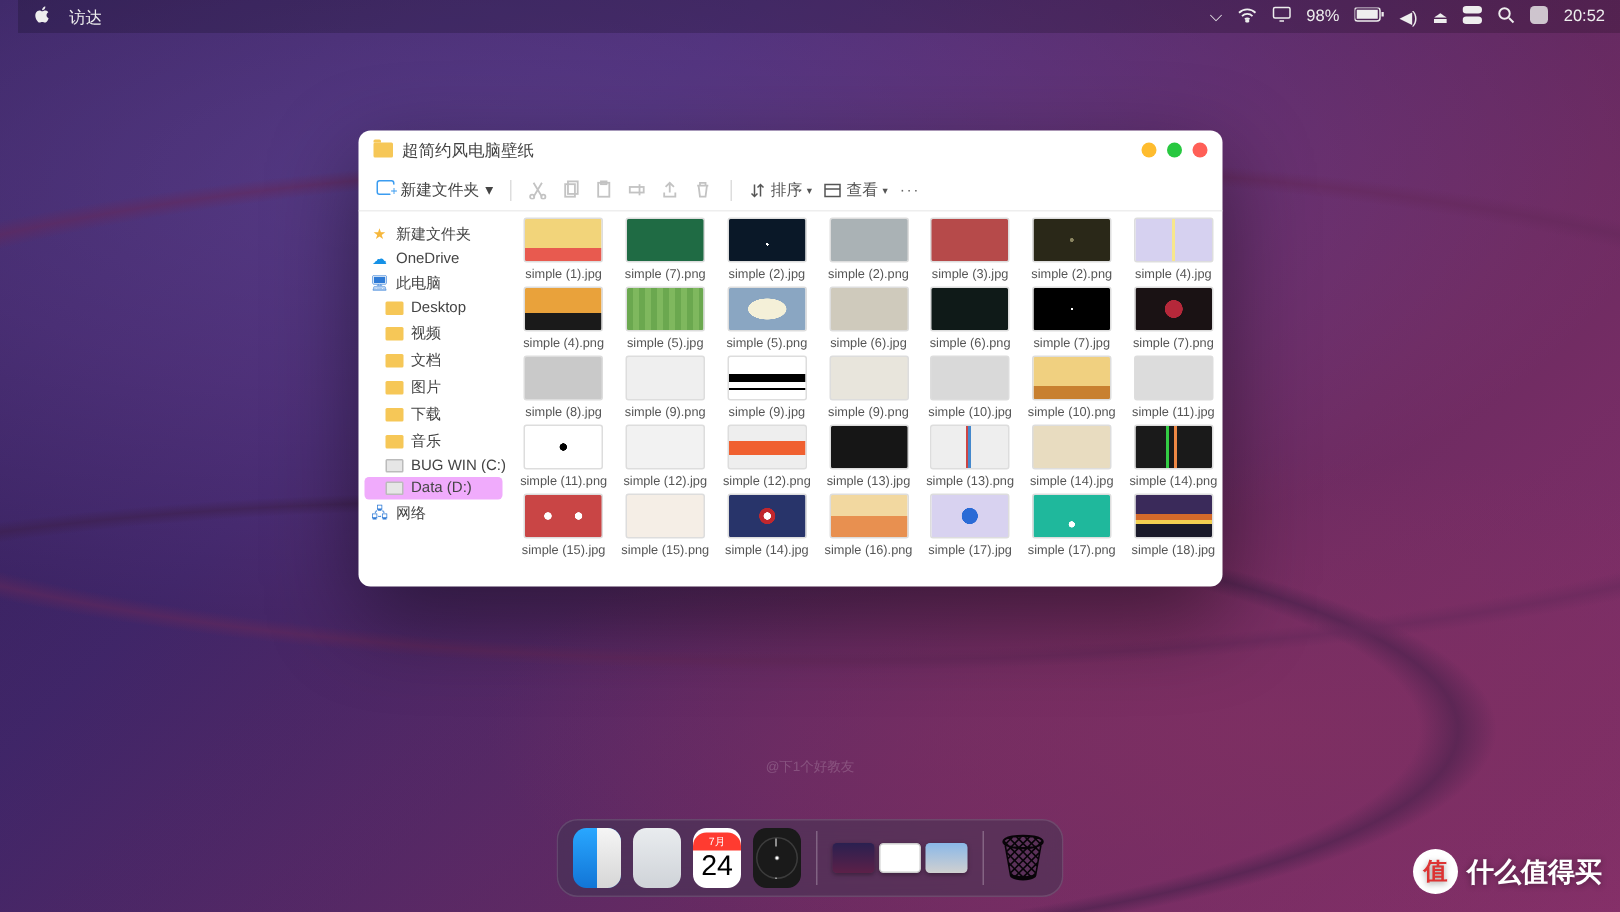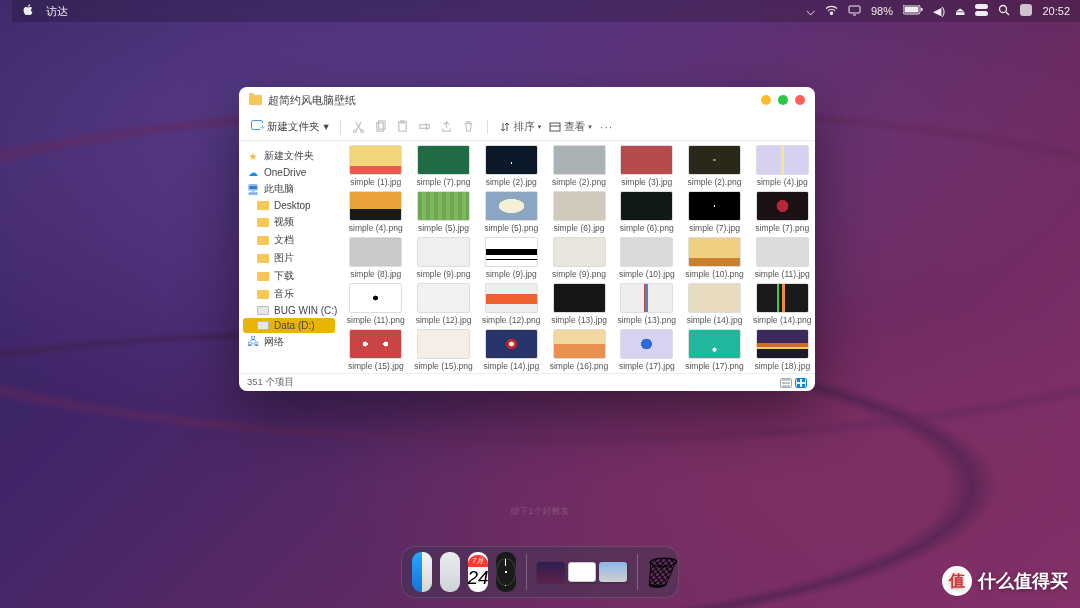--- a/index.html
+++ b/index.html
@@ -33,42 +33,42 @@
 .toolbar .newf .ic{width:12px;height:10px;border:1px solid #3b9cf0;border-radius:2px;position:relative;}
 .toolbar .newf .ic::after{content:"+";position:absolute;right:-3px;bottom:-3px;font-size:8px;color:#3b9cf0;background:#fff;border-radius:50%;}
 .toolbar .sep{width:1px;height:14px;background:#ddd;margin:0 3px;}
 .tbic{width:14px;height:14px;opacity:.35;display:flex;align-items:center;justify-content:center;}
 .tbic svg{width:13px;height:13px;stroke:#555;fill:none;stroke-width:1.3;}
 .tbbtn{display:flex;align-items:center;gap:3px;color:#555;}
 .tbbtn .caret{font-size:7px;}
 .body{flex:1;display:flex;min-height:0;}
 .sidebar{width:100px;padding:6px 4px;font-size:10px;color:#444;overflow:hidden;}
 .sbrow{display:flex;align-items:center;gap:5px;padding:2px 4px;border-radius:3px;white-space:nowrap;}
-.sbrow.sel{background:#eab308;}
+.sbrow.sel{background:#f0abfc;}
 .sbrow.ind{padding-left:14px;}
 .sbic{width:12px;height:10px;flex:none;display:flex;align-items:center;justify-content:center;}
 .ic-star{color:#f6b73c;font-size:10px;} .ic-cloud{color:#1591e6;font-size:10px;}
 .ic-pc{color:#2f7bd6;font-size:10px;} .ic-net{color:#2f7bd6;font-size:10px;}
 .ic-fold{width:12px;height:9px;background:#f6c757;border-radius:1px;}
 .ic-drv{width:12px;height:9px;background:#e6e6e6;border:1px solid #bbb;border-radius:1px;}
 .content{flex:1;overflow:hidden;padding:4px 0 0 4px;}
 .grid{display:grid;grid-template-columns:repeat(7,62px);gap:4px 4px;justify-content:space-evenly;}
 .cell{display:flex;flex-direction:column;align-items:center;gap:2px;}
 .thumb{width:53px;height:30px;border:1px solid #ddd;border-radius:2px;}
 .fname{font-size:8.5px;color:#555;text-align:right;white-space:nowrap;}
 .status{height:18px;border-top:1px solid #eee;font-size:9.5px;color:#666;display:flex;align-items:center;padding:0 8px;}
 .status .views{margin-left:auto;display:flex;gap:3px;}
 .vbtn{width:12px;height:10px;border:1px solid #aaa;border-radius:2px;display:flex;align-items:center;justify-content:center;}
 .vbtn.on{border-color:#1584d6;background:#e8f2fb;}
 .vbtn svg{width:8px;height:8px;}
 
 .dock{position:absolute;bottom:10px;left:50%;transform:translateX(-50%);height:52px;
   background:rgba(60,55,80,.45);backdrop-filter:blur(10px);border-radius:14px;padding:5px 10px;
   display:flex;align-items:center;gap:8px;border:1px solid rgba(255,255,255,.12);}
-.dockic{width:20px;height:40px;border-radius:9px;display:flex;align-items:center;justify-content:center;position:relative;font-style:italic;}
+.dockic{width:32px;height:40px;border-radius:9px;display:flex;align-items:center;justify-content:center;position:relative;}
 .dock .sep{width:1px;height:36px;background:rgba(255,255,255,.25);margin:0 2px;}
 .finderic{background:linear-gradient(#29a7ff,#1275d6);}
 .finderic::before{content:"";position:absolute;right:0;top:0;bottom:0;width:50%;background:linear-gradient(#f5f5f5,#d6d6d6);border-radius:0 9px 9px 0;}
 .lpad{background:linear-gradient(#e9ecef,#cfd3d8);display:grid;grid-template-columns:repeat(3,8px);grid-template-rows:repeat(3,8px);gap:3px;padding:7px;}
 .lpad span{border-radius:2px;}
 .calic{background:#fff;flex-direction:column;}
 .calic .mon{background:#ff3b30;color:#fff;font-size:7px;width:100%;text-align:center;border-radius:9px 9px 0 0;padding:1px 0;}
 .calic .day{font-size:19px;font-weight:500;}
 .clockic{background:#1a1a1a;}
 .clockic::after{content:"";width:26px;height:26px;border:1px solid rgba(255,255,255,.15);border-radius:50%;background:
@@ -387,38 +387,20 @@
             <div class="thumb" style="background:radial-gradient(circle at 50% 70%,#fff 6%,#1fb89c 7%)"></div>
             <div class="fname">simple (17).png</div>
           </div>
           <div class="cell">
             <div class="thumb" style="background:linear-gradient(#3a2a5a 45%,#d46a2a 45% 60%,#f2d050 60% 68%,#1a1a2a 68%)"></div>
             <div class="fname">simple (18).jpg</div>
           </div>
         </div>
     </div>
   </div>
-  <div class="status">
-    <span>351 个项目</span>
-    <div class="views">
-      <span class="vbtn">
-          <svg viewBox="0 0 8 8" stroke="#888" fill="none">
-            <path d="M0 1h8M0 4h8M0 7h8"></path>
-          </svg>
-        </span>
-      <span class="vbtn on">
-          <svg viewBox="0 0 8 8" fill="#1584d6">
-            <rect x="0" y="0" width="3" height="3"></rect>
-            <rect x="5" y="0" width="3" height="3"></rect>
-            <rect x="0" y="5" width="3" height="3"></rect>
-            <rect x="5" y="5" width="3" height="3"></rect>
-          </svg>
-        </span>
-    </div>
-  </div>
 </div>
 
 <div class="dock">
   <div class="dockic finderic"></div>
   <div class="dockic lpad">
     <span style="background:#ff6b6b"></span>
       <span style="background:#feca57"></span>
       <span style="background:#48dbfb"></span>
     <span style="background:#1dd1a1"></span>
       <span style="background:#ff9ff3"></span>

